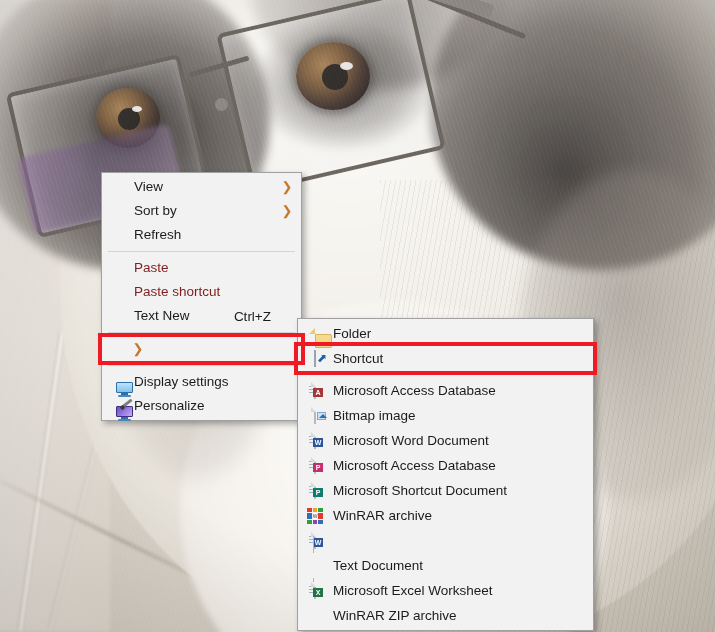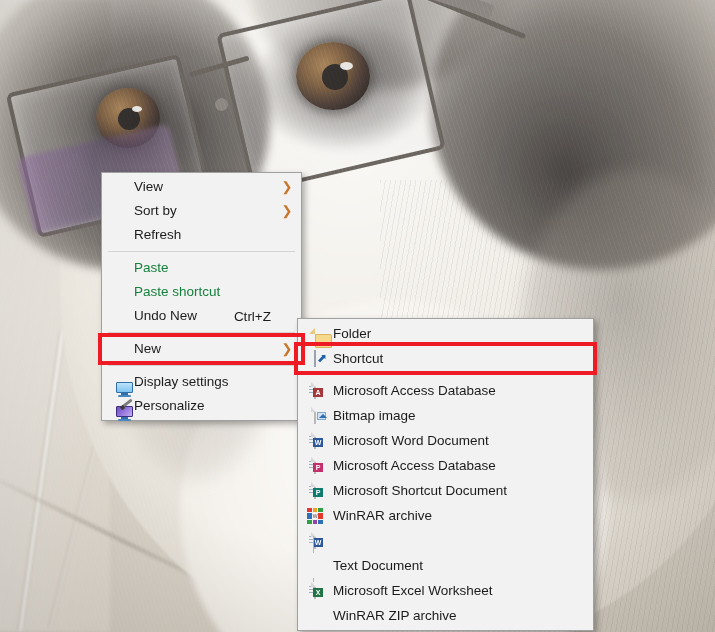--- a/index.html
+++ b/index.html
@@ -152,21 +152,21 @@
     height:24px;padding:0 6px 0 0;white-space:nowrap;
   }
   .mi .ic{
     width:28px;min-width:28px;height:24px;display:flex;align-items:center;justify-content:center;
   }
   .mi .lbl{flex:1;line-height:24px;}
   .mi .accel{color:#1b1b1b;padding-right:8px;font-size:13.5px;}
   .mi .arrow{
     width:16px;min-width:16px;text-align:center;color:#c8762a;font-size:13px;line-height:24px;
   }
-  .mi.disabled .lbl{color:#15803d;}
+  .mi.disabled .lbl{color:#7f1d1d;}
   #menu-main .mi .lbl{padding-left:4px;}
   #menu-new .mi{height:25px;align-items:flex-end;}
   #menu-new .mi .ic{width:34px;min-width:34px;height:25px;}
   #menu-new .mi .lbl{line-height:25px;padding-left:1px;}
 
   .sep{height:1px;background:#d4d4d4;margin:4px 6px 4px 6px;}
   #menu-new .sep{margin:3px 6px;}
 
   
   .redbox{
@@ -323,28 +323,27 @@
       <span class="lbl">Paste</span>
       <span class="arrow"></span>
     </div>
     <div class="mi disabled">
       <span class="ic"></span>
       <span class="lbl">Paste shortcut</span>
       <span class="arrow"></span>
     </div>
     <div class="mi">
       <span class="ic"></span>
-      <span class="lbl">Undo New</span>
+      <span class="lbl">Text New</span>
       <span class="accel">Ctrl+Z</span>
       <span class="arrow"></span>
     </div>
     <div class="sep"></div>
     <div class="mi">
       <span class="ic"></span>
-      <span class="lbl">New</span>
       <span class="arrow">❯</span>
     </div>
     <div class="sep"></div>
     <div class="mi">
       <span class="ic">
         <span class="ico"><span class="mon"><span class="screen"></span><span class="stand"></span><span class="base"></span></span></span>
       </span>
       <span class="lbl">Display settings</span>
       <span class="arrow"></span>
     </div>

